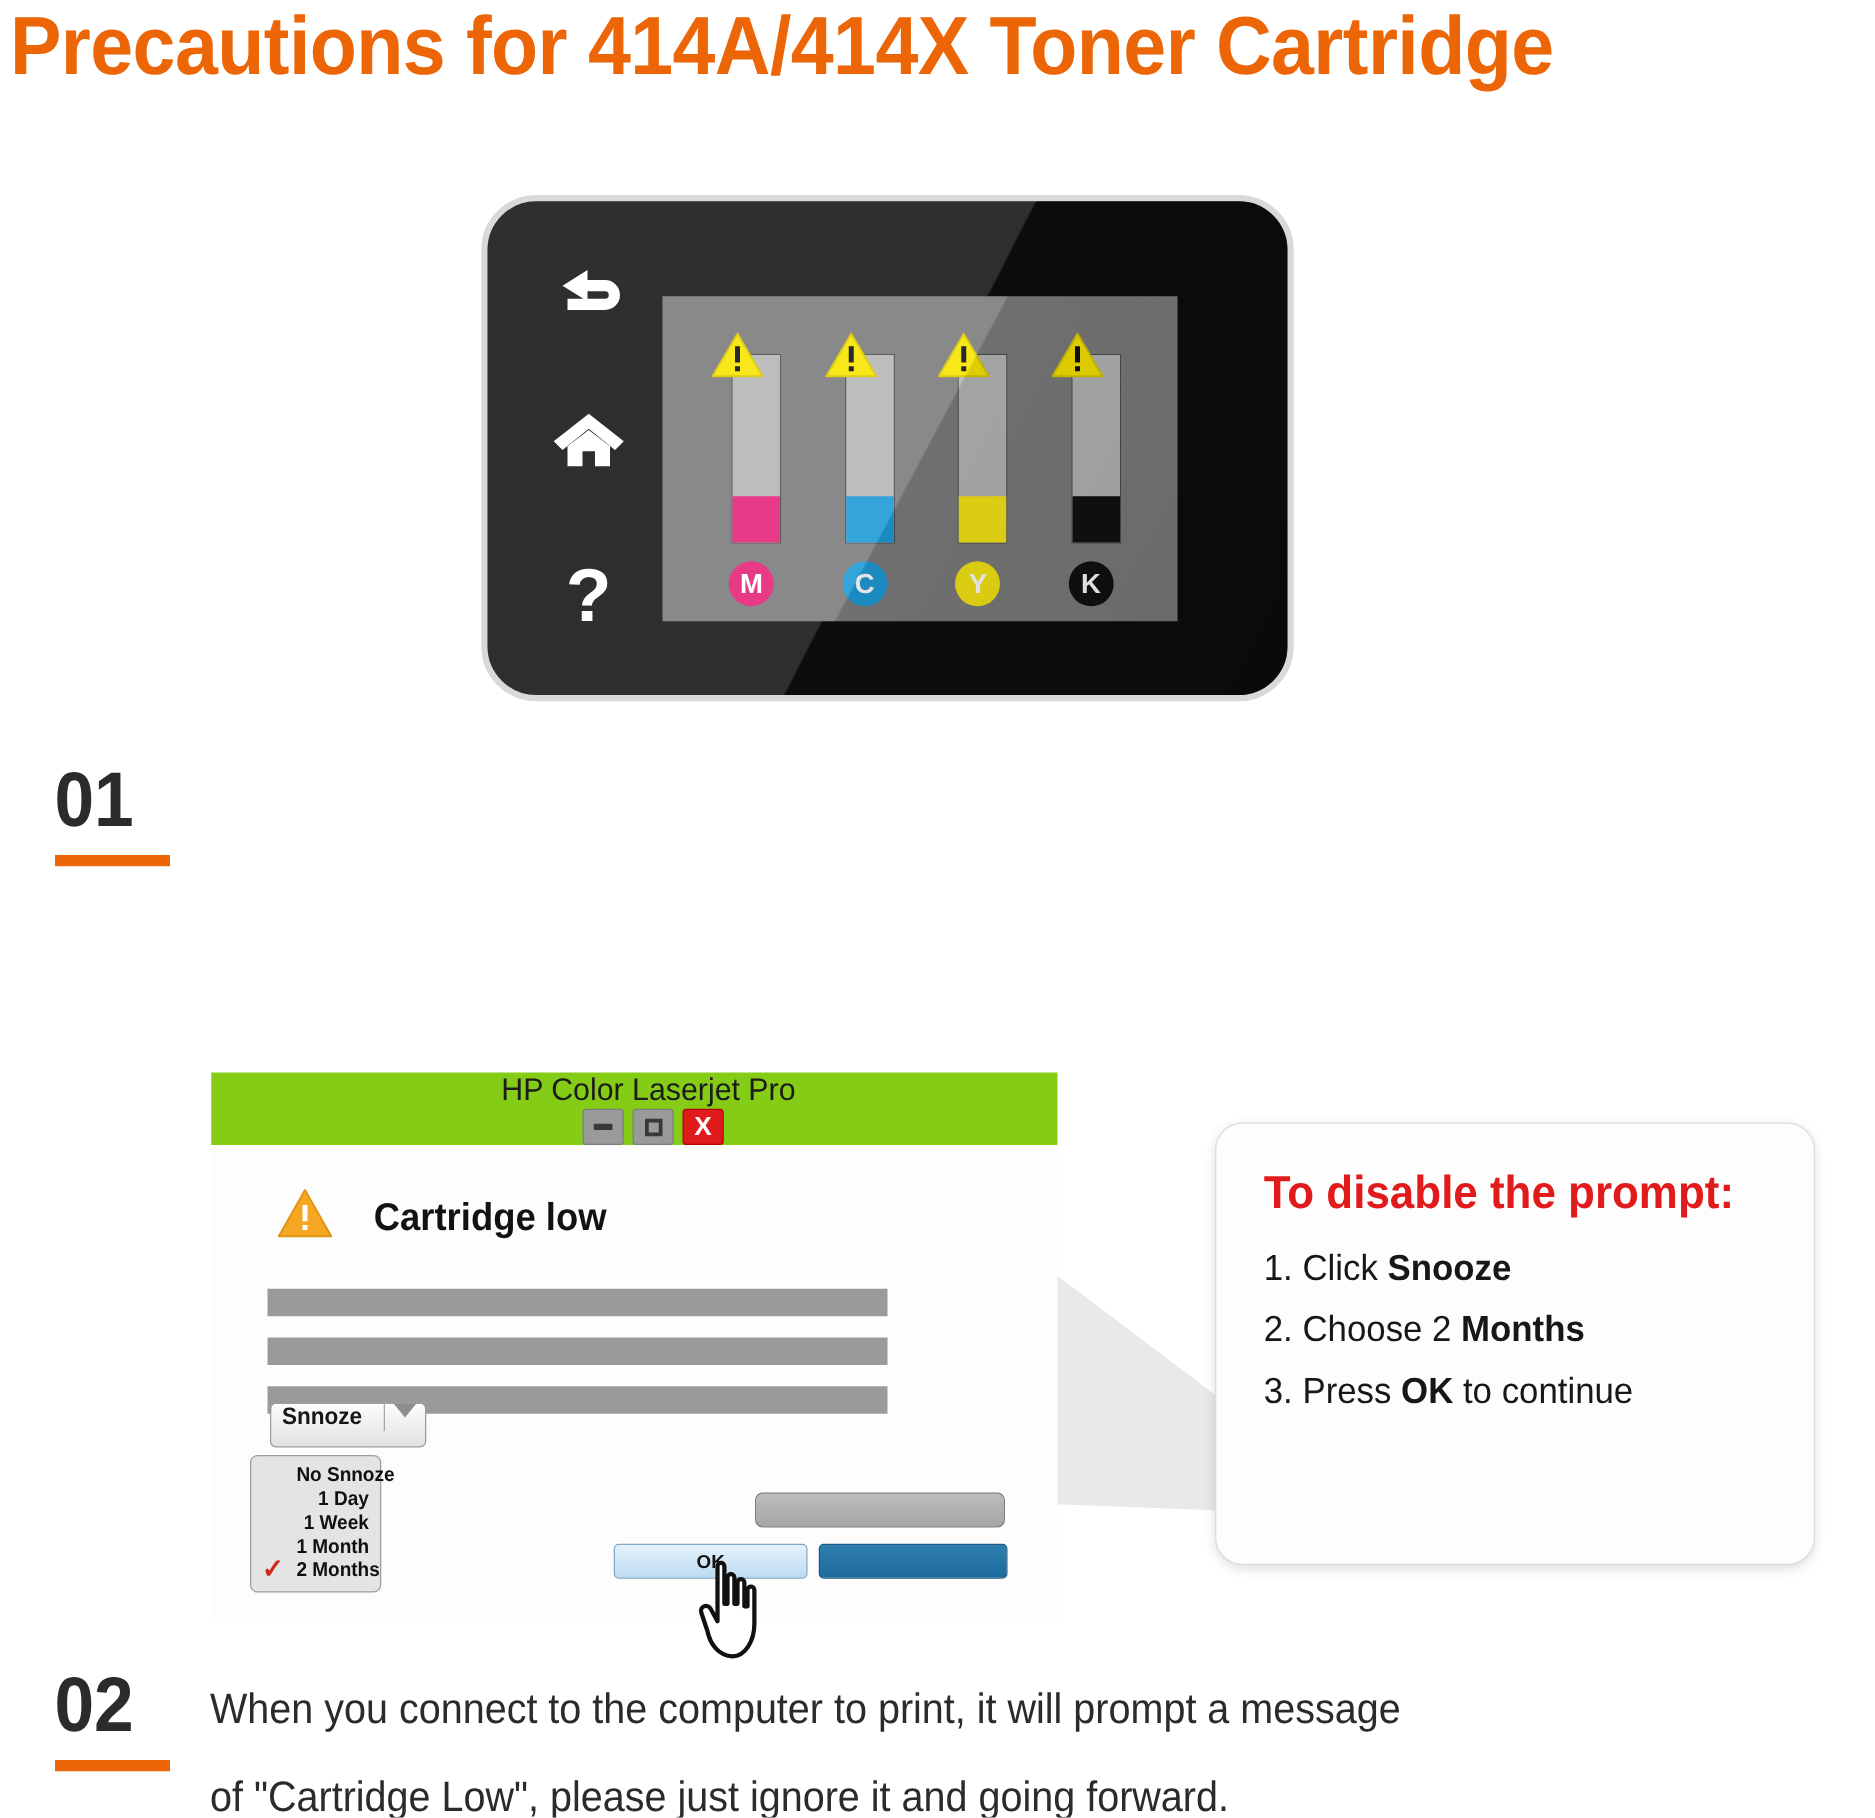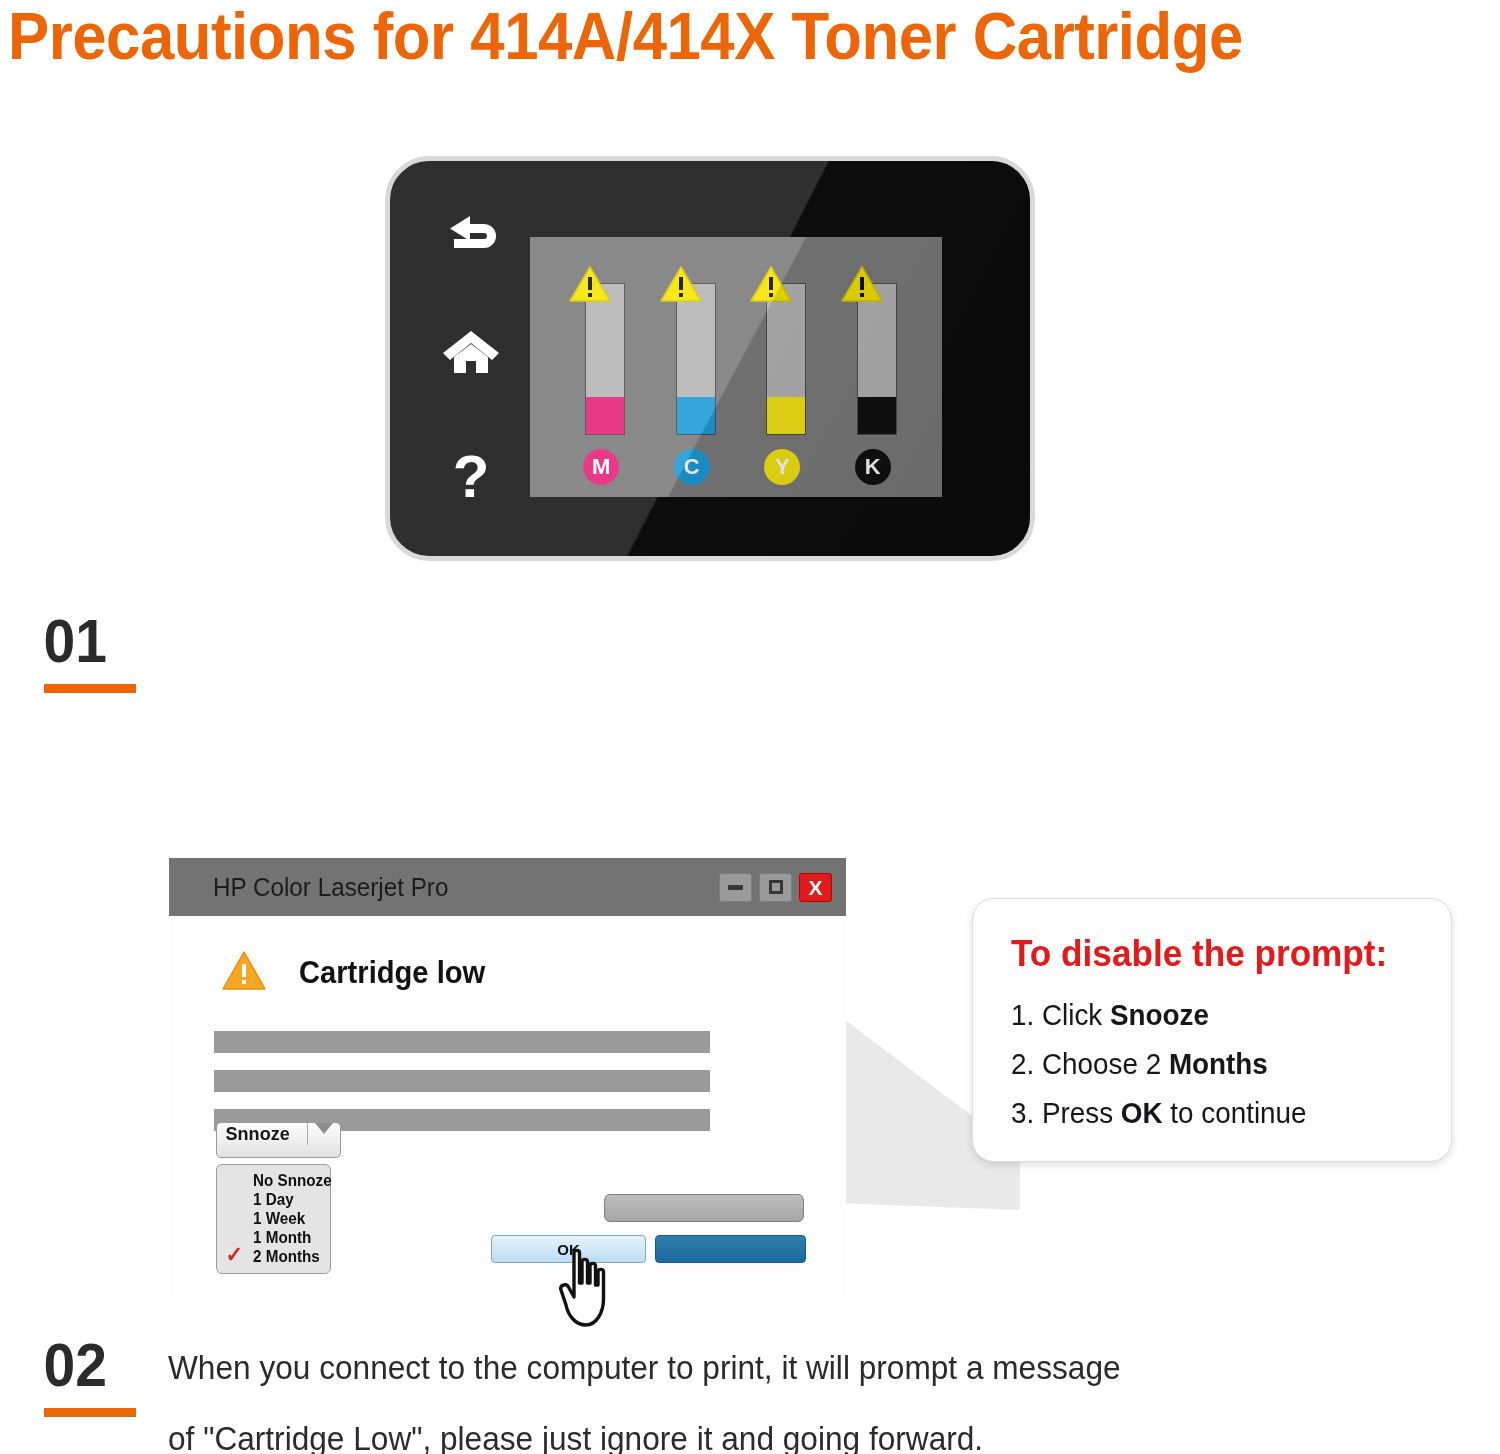--- a/index.html
+++ b/index.html
@@ -111,23 +111,24 @@
 
   
   .dialog {
     position: absolute; left: 169px; top: 858px;
     width: 677px; height: 440px;
     background: #fdfdfd;
     z-index: 4;
   }
   .dlg-titlebar {
     position: absolute; left: 0; top: 0; width: 100%; height: 58px;
-    background: #737373;
+    background: #84cc16;
     display: flex; align-items: center; justify-content: space-between;
     padding: 0 14px 0 44px;
+    flex-direction: column;
   }
   .dlg-title {
     font-size: 25px; color: #1c1c1c;
     font-family: "Liberation Sans", sans-serif;
     transform: scaleX(0.97); transform-origin: left center;
     white-space: nowrap;
   }
   .dlg-btns { display: flex; gap: 7px; }
   .wbtn {
     width: 33px; height: 29px; border-radius: 3px;
@@ -171,26 +172,27 @@
   .snooze-sep { width: 1px; height: 22px; background: #a9a9a9; }
   .snooze-caret {
     width: 32px; display: flex; align-items: center; justify-content: center;
   }
   .caret-tri {
     width: 0; height: 0;
     border-left: 9px solid transparent; border-right: 9px solid transparent;
     border-top: 11px solid #8e8e8e;
   }
   .snooze-list {
-    position: absolute; left: 216px; top: 1164px;
-    width: 115px;
+    position: absolute; left: 200px; top: 1164px;
+    width: 105px;
     background: #e4e4e4;
     border: 1px solid #9c9c9c; border-radius: 6px;
     padding: 6px 0 7px 0;
     z-index: 6;
+    text-align: right;
   }
   .snooze-item {
     font-size: 16px; font-weight: bold; color: #101010;
     line-height: 19px; padding: 0 4px 0 38px;
     position: relative;
     transform: scaleX(0.95); transform-origin: left center;
     white-space: nowrap;
   }
   .snooze-check {
     position: absolute; left: 9px; top: -2px;
@@ -224,21 +226,21 @@
   .cursor-hand { position: absolute; left: 553px; top: 1247px; z-index: 9; }
 
   
   .beam {
     position: absolute; left: 600px; top: 1010px;
     width: 420px; height: 260px; z-index: 3;
     pointer-events: none;
   }
   .callout {
     position: absolute; left: 972px; top: 898px;
-    width: 480px; height: 264px;
+    width: 480px; height: 354px;
     background: #fdfdfd;
     border: 1px solid #dcdcdc;
     border-radius: 22px;
     box-shadow: 0 3px 9px rgba(0,0,0,0.13);
     padding: 34px 22px 0 38px;
     z-index: 5;
   }
   .callout-title {
     color: #e11b1b; font-weight: bold; font-size: 37px;
     font-family: "Liberation Sans", sans-serif;

